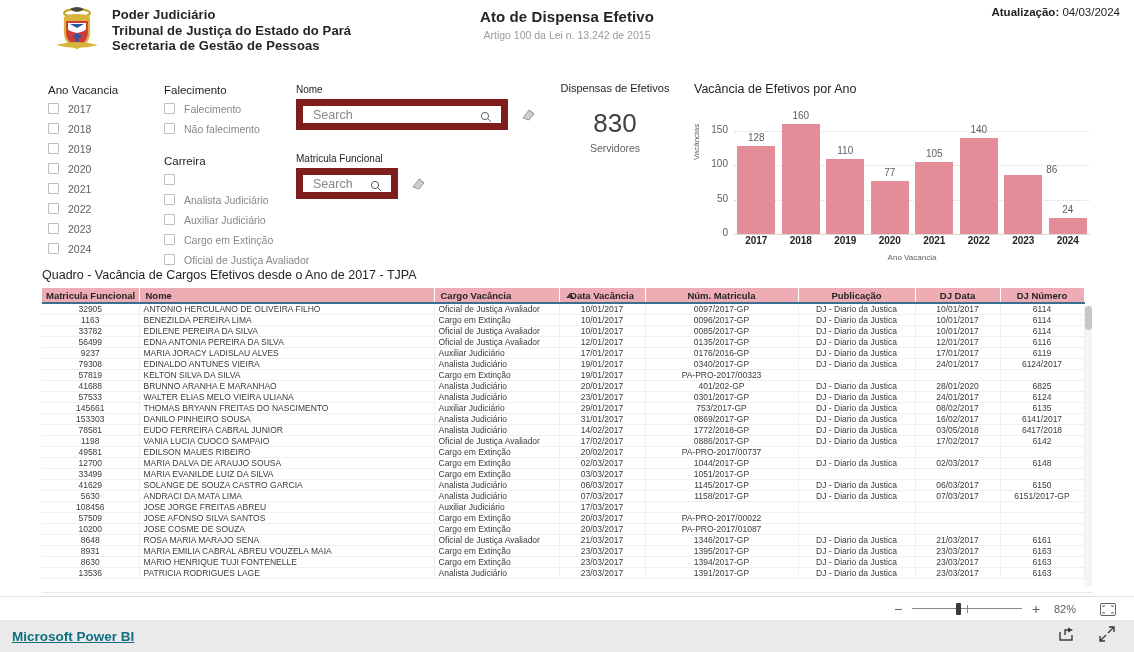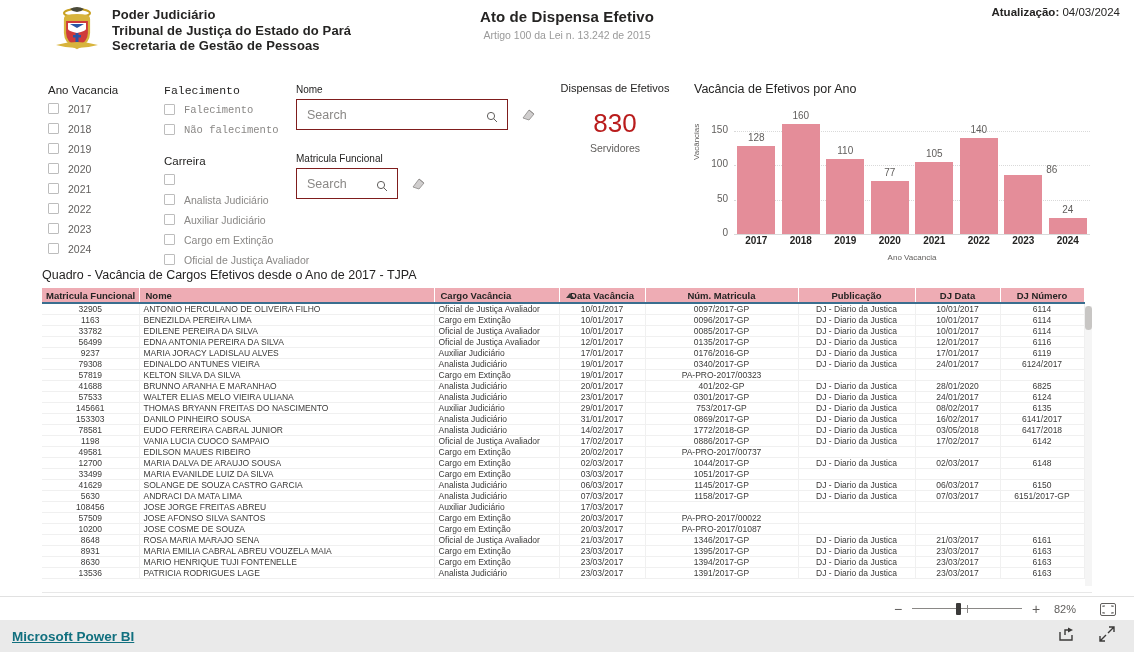--- a/index.html
+++ b/index.html
@@ -50,48 +50,48 @@
   }
   .chk {
     width: 11px; height: 11px;
     border: 1px solid #bdbdbd; background: #fff;
     border-radius: 1px; margin-right: 9px; flex: none;
   }
   .chk-label { font-size: 10.5px; color: #605e5c; white-space: nowrap; }
   .chk-label.dim { color: #8a8886; }
 
   #slicer-ano { position: absolute; left: 48px; top: 84px; }
-  #slicer-falec { position: absolute; left: 164px; top: 84px; font-family: Liberation Mono, monospace; }
+  #slicer-falec { position: absolute; left: 164px; top: 84px; }
   #slicer-carreira { position: absolute; left: 164px; top: 155px; }
 
   
   .search-label { font-size: 10px; color: #252423; margin-bottom: 4px; }
   .search-box {
     position: relative; background: #fff;
-    border: 1px solid #7f1d1d; height: 31px;
+    border: 7px solid #7f1d1d; height: 31px;
     display: flex; align-items: center;
   }
   .search-box .ph {
     font-size: 12.5px; color: #8a8886;
     padding-left: 10px; flex: 1;
   }
   .search-box .mag { margin-right: 9px; width: 12px; height: 12px; flex: none; }
   .eraser { width: 16px; height: 14px; flex: none; }
   #nome-slicer { position: absolute; left: 296px; top: 84px; width: 240px; }
   #nome-slicer .row { display: flex; align-items: center; }
   #nome-slicer .search-box { width: 220px; }
   #matr-slicer { position: absolute; left: 296px; top: 153px; width: 240px; }
   #matr-slicer .row { display: flex; align-items: center; }
   #matr-slicer .search-box { width: 102px; }
   .eraser-wrap { margin-left: 12px; }
 
   
   #kpi { position: absolute; left: 545px; top: 82px; width: 140px; text-align: center; }
   #kpi .kpi-title { font-size: 11px; color: #252423; }
-  #kpi .kpi-value { font-size: 26px; color: #b91c1c; margin-top: 16px; line-height: 26px; }
+  #kpi .kpi-value { font-size: 26px; color: #404040; margin-top: 16px; line-height: 26px; }
   #kpi .kpi-sub { font-size: 10.5px; color: #605e5c; margin-top: 6px; }
 
   
   #chart { position: absolute; left: 694px; top: 82px; width: 400px; height: 180px; }
   #chart-title { font-size: 12.5px; color: #252423; }
   #plot-wrap { position: absolute; left: 0; top: 32px; width: 400px; height: 148px; }
   #y-axis-label {
     position: absolute; left: -2px; top: 46px;
     font-size: 8px; color: #605e5c;
     transform: rotate(-90deg); transform-origin: left top;

